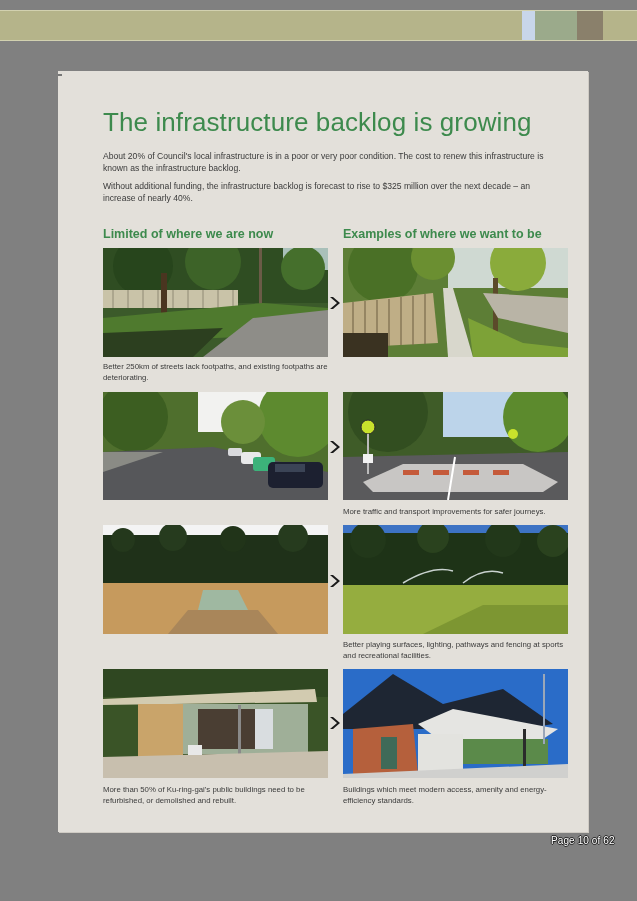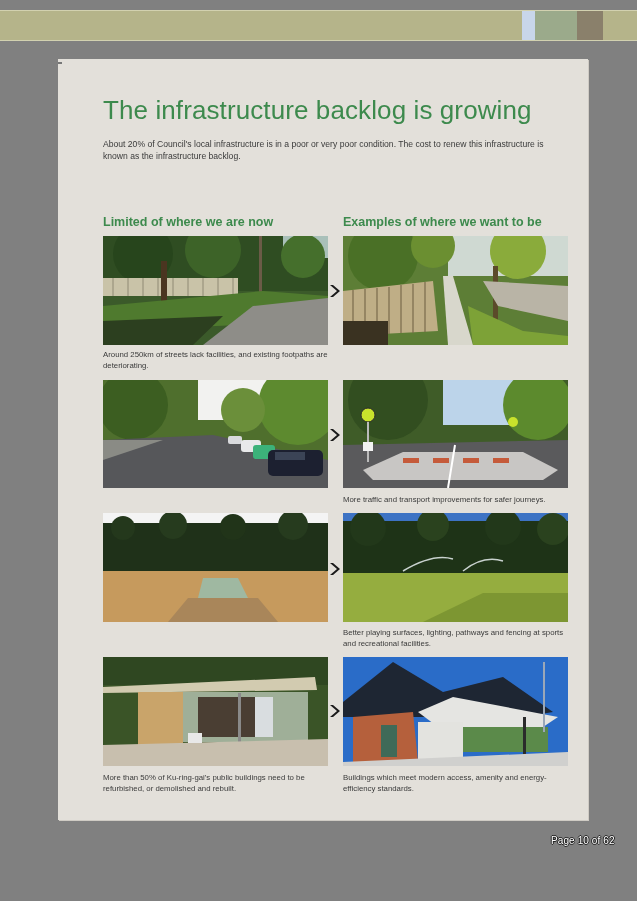--- a/index.html
+++ b/index.html
@@ -1,19 +1,19 @@
 <!DOCTYPE html>
 <html><head>
 <meta charset="utf-8">
 <style>
   html,body{margin:0;padding:0;}
   body{width:637px;height:901px;background:#808080;position:relative;overflow:hidden;font-family:"Liberation Sans",sans-serif;}
   .topbar{position:absolute;left:0;top:10px;width:637px;height:31px;background:#b5b48a;border-top:1px solid #d2d1b0;border-bottom:1px solid #d2d1b0;box-sizing:border-box;}
   .topbar .sw{position:absolute;top:0;height:29px;}
-  .page{position:absolute;left:58px;top:59px;width:530px;height:761px;background:#e3e0da;box-shadow:1px 1px 0 #cfcbc4;text-decoration:underline;}
+  .page{position:absolute;left:58px;top:71px;width:530px;height:761px;background:#e3e0da;box-shadow:1px 1px 0 #cfcbc4;text-decoration:underline;}
   .page-mark{position:absolute;left:0;top:3px;width:4px;height:2px;background:#777;}
   h1{position:absolute;left:45px;top:36px;margin:0;font-weight:normal;font-size:26px;color:#3d8a4d;letter-spacing:0.1px;white-space:nowrap;}
   .intro{position:absolute;left:45px;width:460px;font-size:8.6px;line-height:11.6px;color:#3a3a3a;}
   .p1{top:80px;}
   .p2{top:110px;}
   .colhead{position:absolute;top:156px;font-size:12.5px;font-weight:bold;color:#3d8a4d;white-space:nowrap;}
   .ch-left{left:45px;}
   .ch-right{left:285px;}
   .photo{position:absolute;width:225px;overflow:hidden;}
   .cap{position:absolute;width:232px;font-size:7.8px;line-height:10.6px;color:#3a3a3a;}
@@ -28,20 +28,21 @@
   <div class="sw" style="left:522px;width:13px;background:#c8d6ea;"></div>
   <div class="sw" style="left:535px;width:42px;background:#9baa8b;"></div>
   <div class="sw" style="left:577px;width:26px;background:#8a806b;"></div>
 </div>
 
 <div class="page">
   <div class="page-mark"></div>
 
   <h1>The infrastructure backlog is growing</h1>
   <p class="intro p1" style="margin:0">About 20% of Council's local infrastructure is in a poor or very poor condition. The cost to renew this infrastructure is known as the infrastructure backlog.</p>
+  <p class="intro p2" style="margin:0">Without additional funding, the infrastructure backlog is forecast to rise to $325 million over the next decade – an increase of nearly 40%.</p>
 
   <div class="colhead ch-left">Limited of where we are now</div>
   <div class="colhead ch-right">Examples of where we want to be</div>
 
   <div class="photo" style="left:45px;top:177px;height:109px;">
     <svg width="225" height="109" viewBox="0 0 225 109">
       <rect width="225" height="109" fill="#3b5a2a"></rect>
       <rect x="0" y="0" width="225" height="55" fill="#2f4d22"></rect>
       <rect x="180" y="0" width="45" height="22" fill="#a9c0b9"></rect>
       <circle cx="40" cy="18" r="30" fill="#27451c"></circle>
@@ -88,21 +89,21 @@
           <line x1="34" y1="52" x2="34" y2="98"></line>
         <line x1="46" y1="51" x2="46" y2="98"></line>
           <line x1="58" y1="49" x2="58" y2="97"></line>
           <line x1="70" y1="48" x2="70" y2="97"></line>
           <line x1="82" y1="46" x2="82" y2="96"></line>
       </g>
       <rect x="0" y="85" width="45" height="24" fill="#3a3221"></rect>
       <polygon points="130,109 125,70 180,95 225,100 225,109" fill="#7da237"></polygon>
     </svg>
   </div>
-  <p class="cap" style="margin:0;left:45px;top:291px;">Around 250km of streets lack facilities, and existing footpaths are deteriorating.</p>
+  <p class="cap" style="margin:0;left:45px;top:291px;">Better 250km of streets lack footpaths, and existing footpaths are deteriorating.</p>
 
   <div class="photo" style="left:45px;top:321px;height:108px;">
     <svg width="225" height="108" viewBox="0 0 225 108">
       <rect width="225" height="108" fill="#4f6f2d"></rect>
       <rect x="95" y="0" width="70" height="40" fill="#f2f2f0"></rect>
       <circle cx="30" cy="25" r="35" fill="#3c5e21"></circle>
       <circle cx="195" cy="25" r="40" fill="#5d8a2f"></circle>
       <circle cx="140" cy="30" r="22" fill="#6b8f3a"></circle>
       <polygon points="0,60 110,55 225,80 225,108 0,108" fill="#56575a"></polygon>
       <polygon points="0,60 60,60 0,80" fill="#8a8b85"></polygon>

